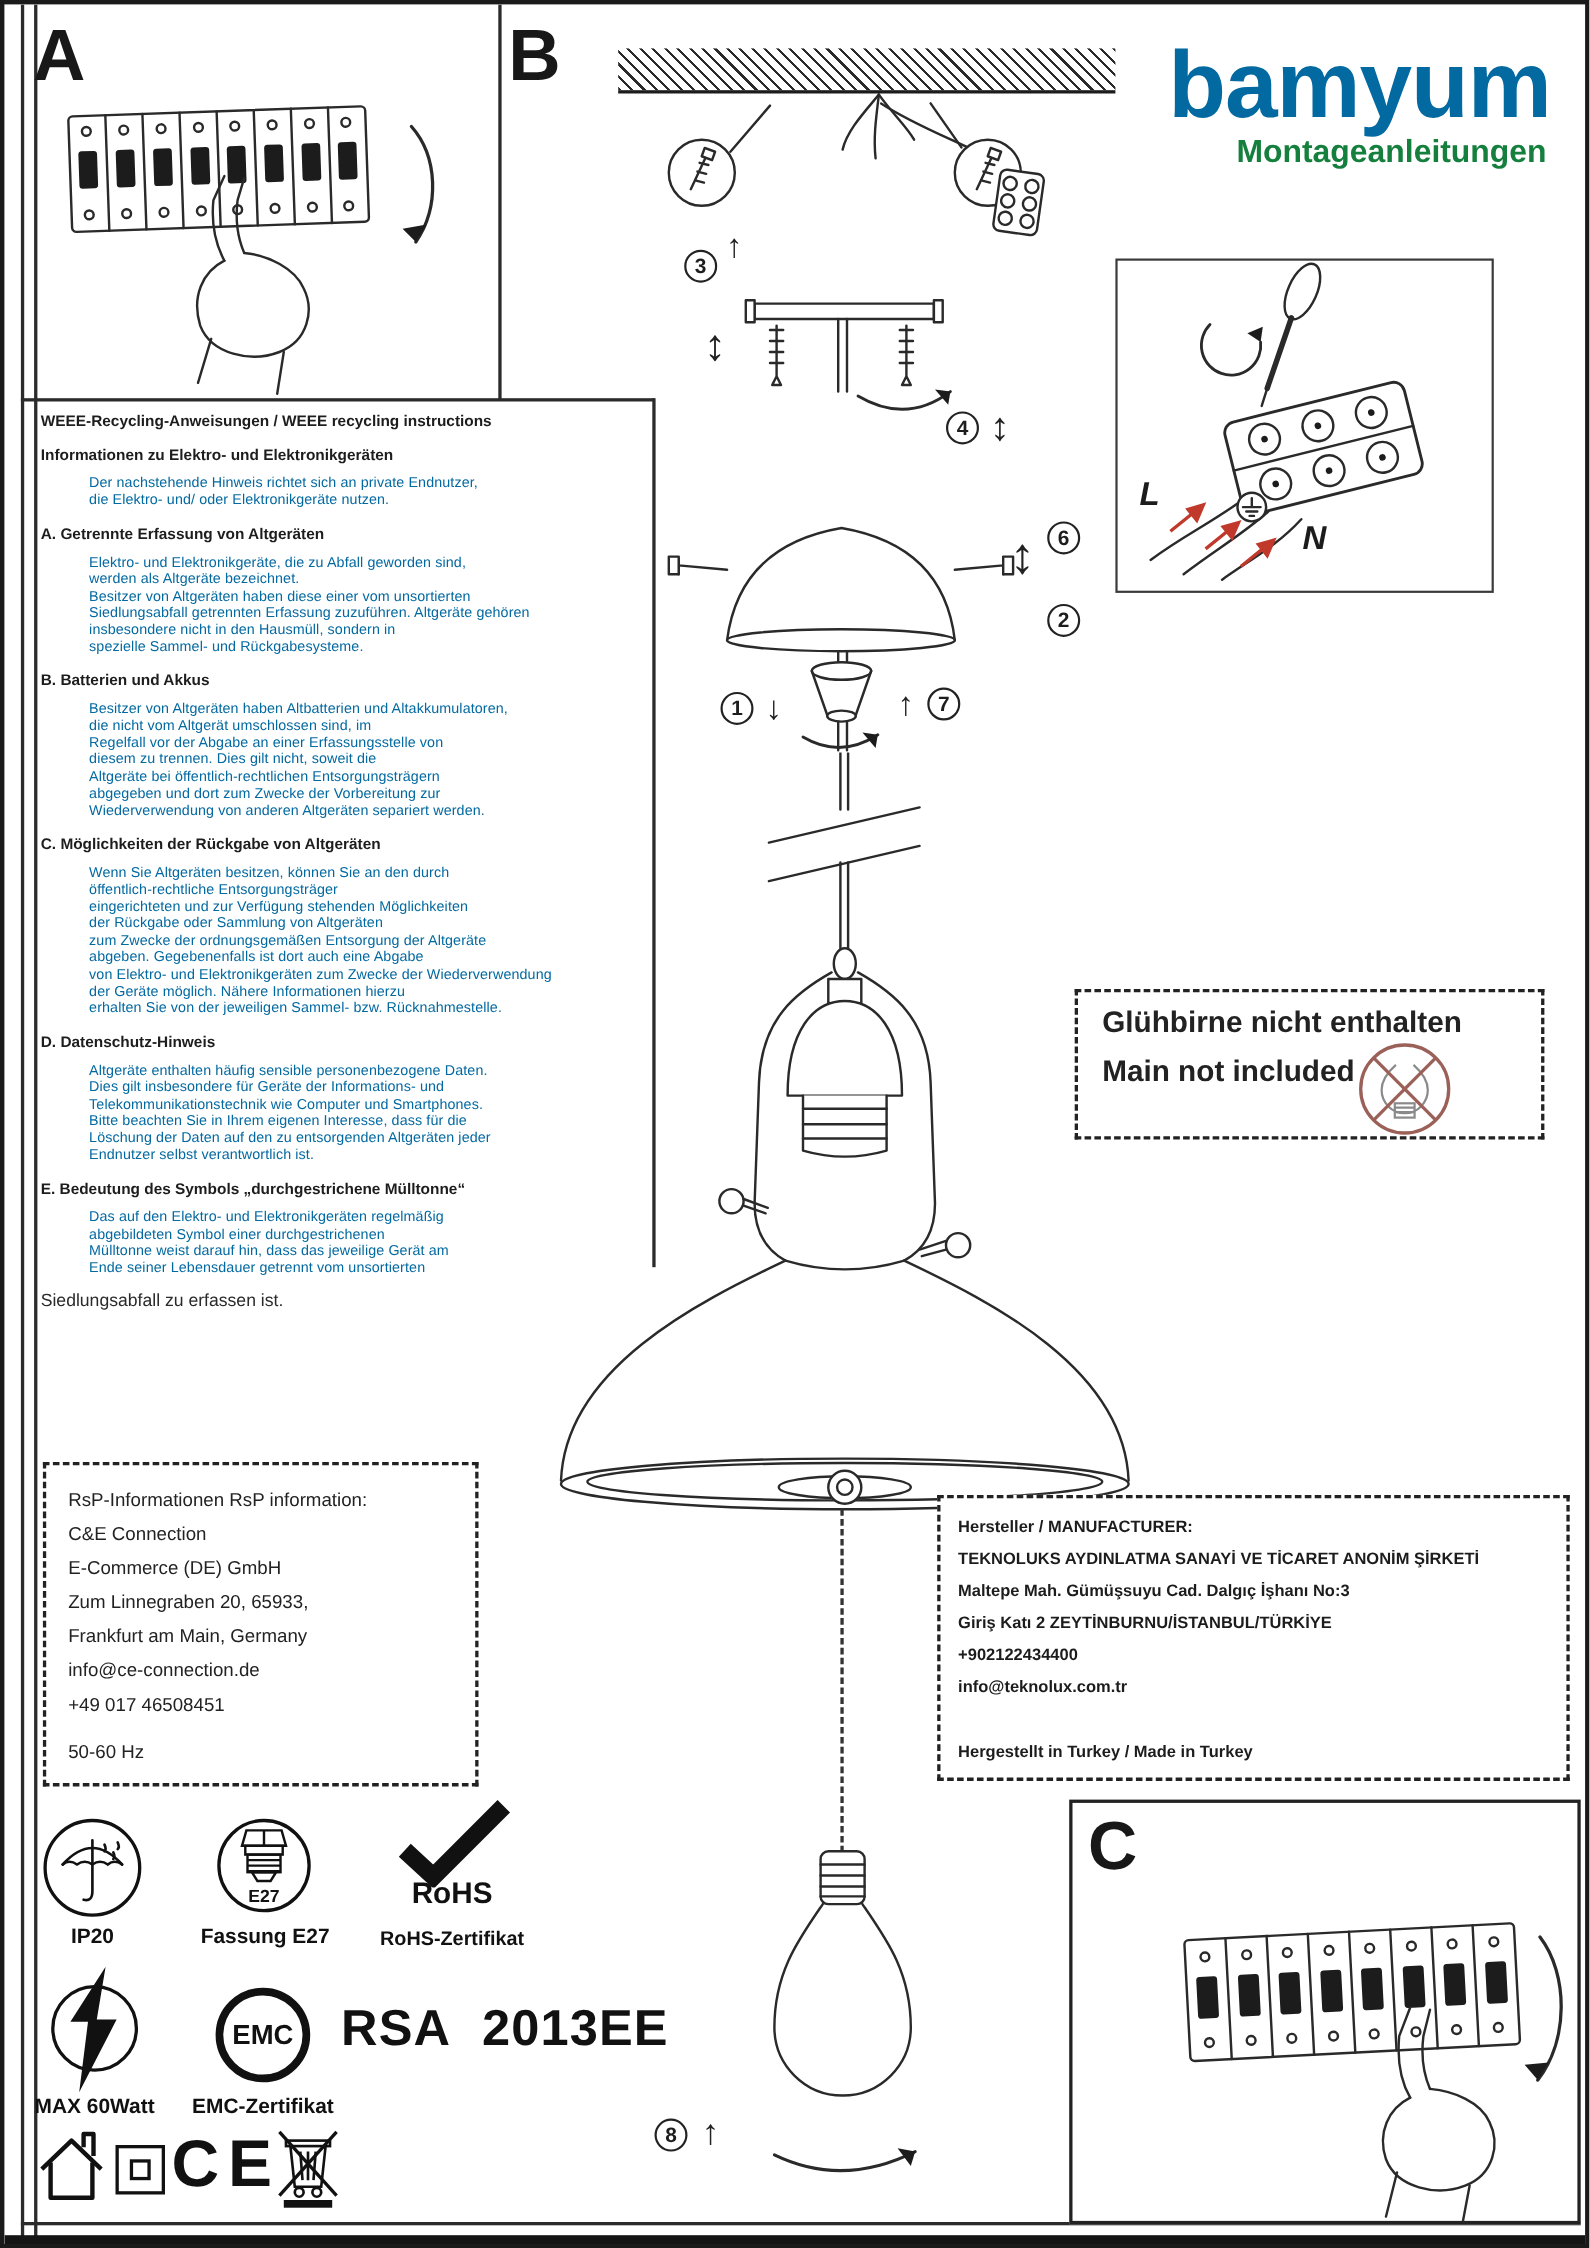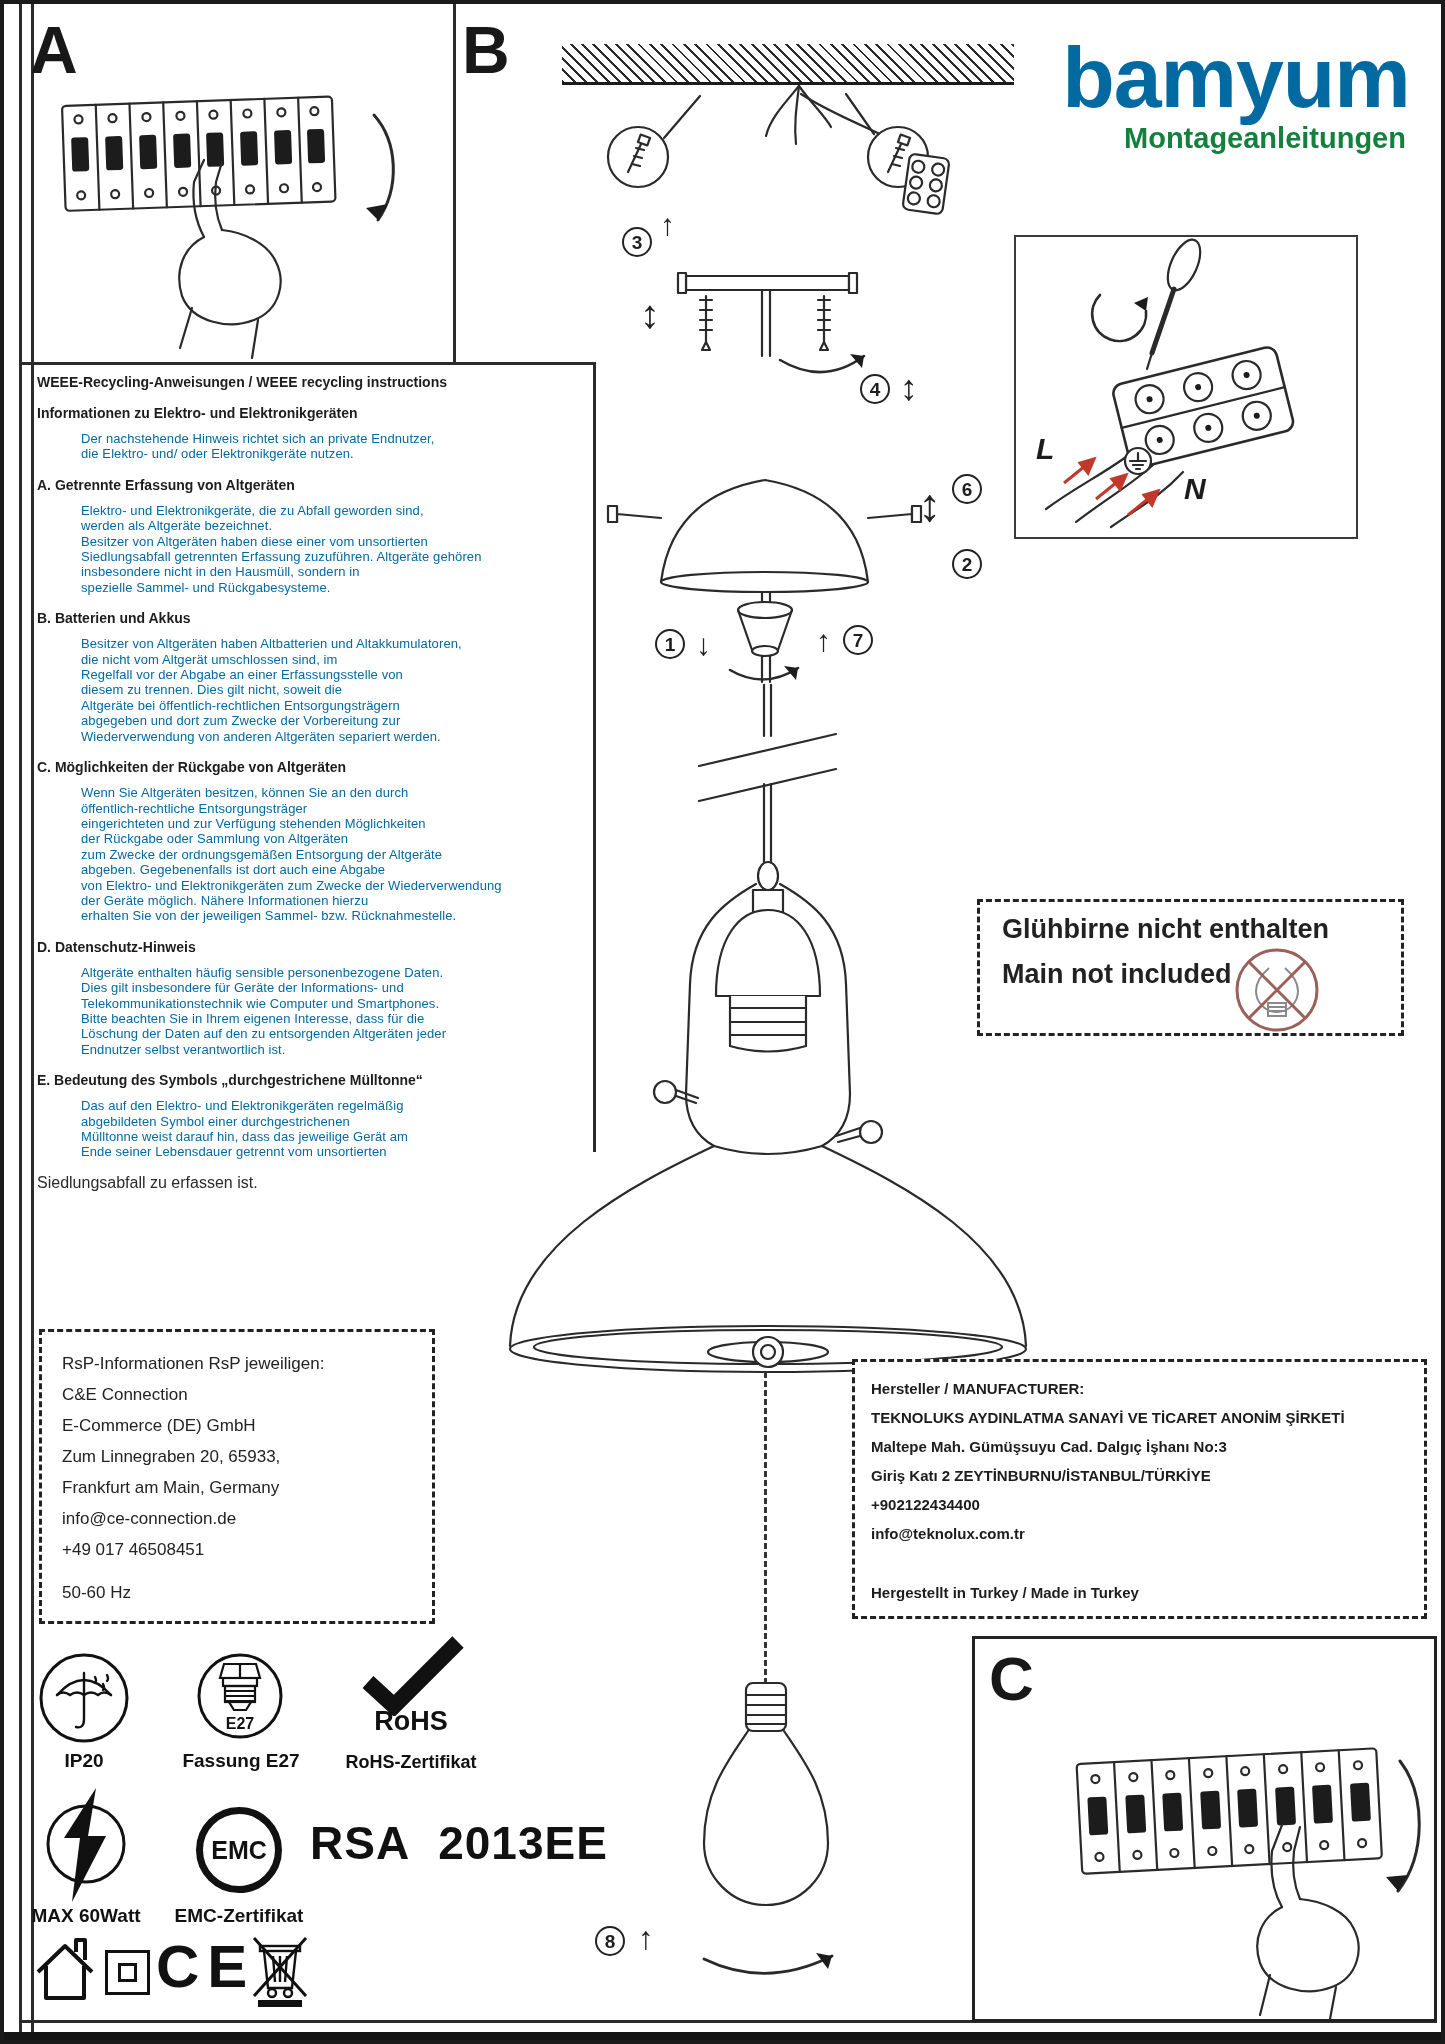--- a/index.html
+++ b/index.html
@@ -349,21 +349,21 @@
         <path d="M35,61 L53,61 M35,65 L53,65"></path>
       </g>
       <g stroke="#9b6058" stroke-width="3">
         <line x1="16" y1="16" x2="72" y2="72"></line>
           <line x1="72" y1="16" x2="16" y2="72"></line>
       </g>
     </svg>
   </div>
 
   <div class="dashbox" style="left:35px;top:1325px;width:396px;height:295px;padding:16px 0 0 20px;">
-    <div class="rsp-line">RsP-Informationen RsP jeweiligen:</div>
+    <div class="rsp-line">RsP-Informationen RsP information:</div>
     <div class="rsp-line">C&amp;E Connection</div>
     <div class="rsp-line">E-Commerce (DE) GmbH</div>
     <div class="rsp-line">Zum Linnegraben 20, 65933,</div>
     <div class="rsp-line">Frankfurt am Main, Germany</div>
     <div class="rsp-line">info@ce-connection.de</div>
     <div class="rsp-line">+49 017 46508451</div>
     <div class="rsp-line" style="margin-top:12px;">50-60 Hz</div>
   </div>
 
   <div class="dashbox" style="left:848px;top:1355px;width:575px;height:260px;padding:12px 0 0 16px;">

